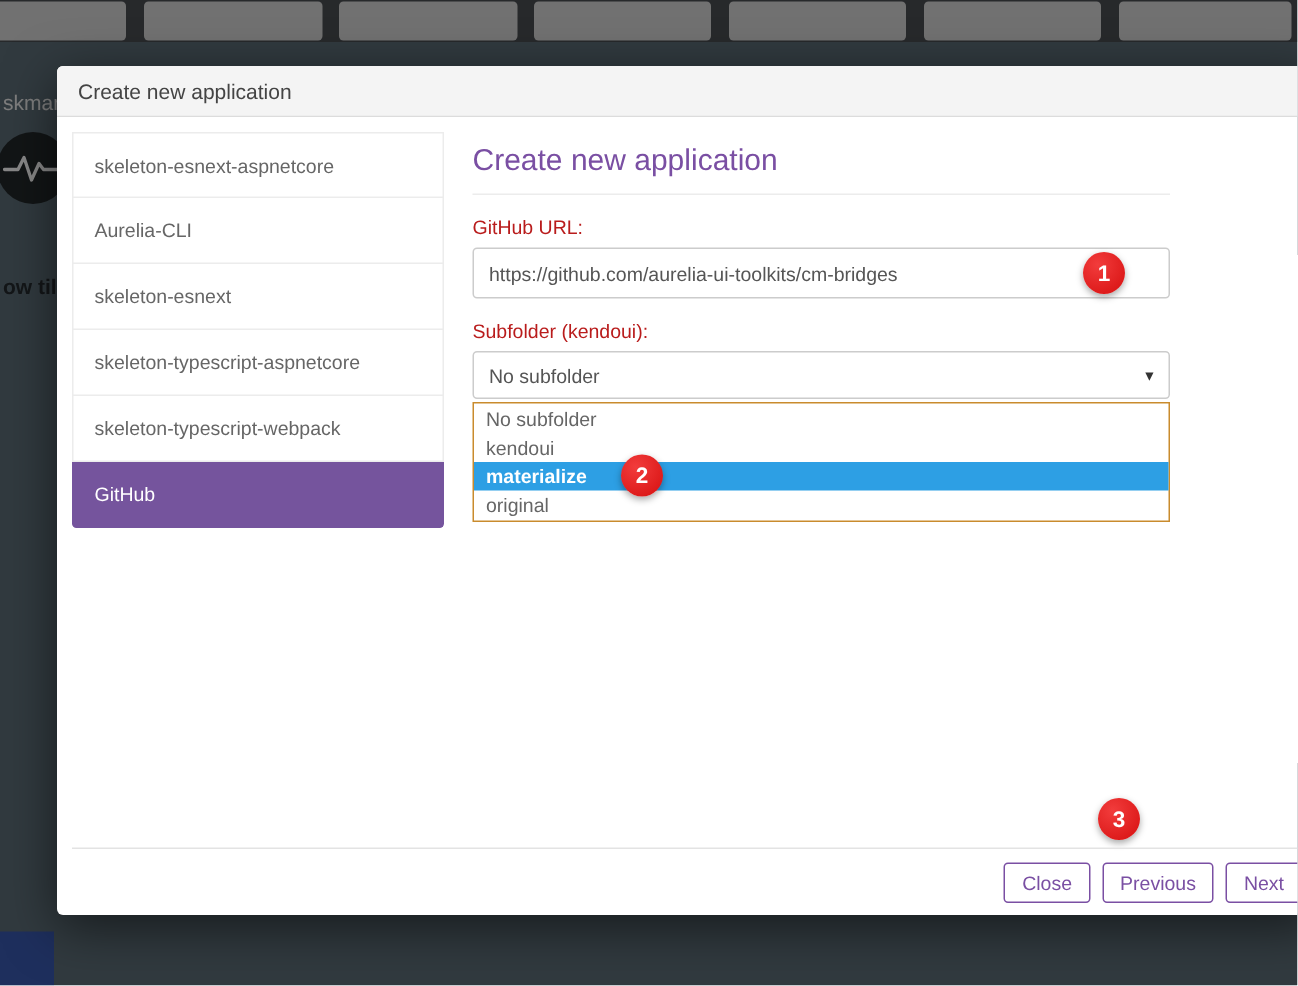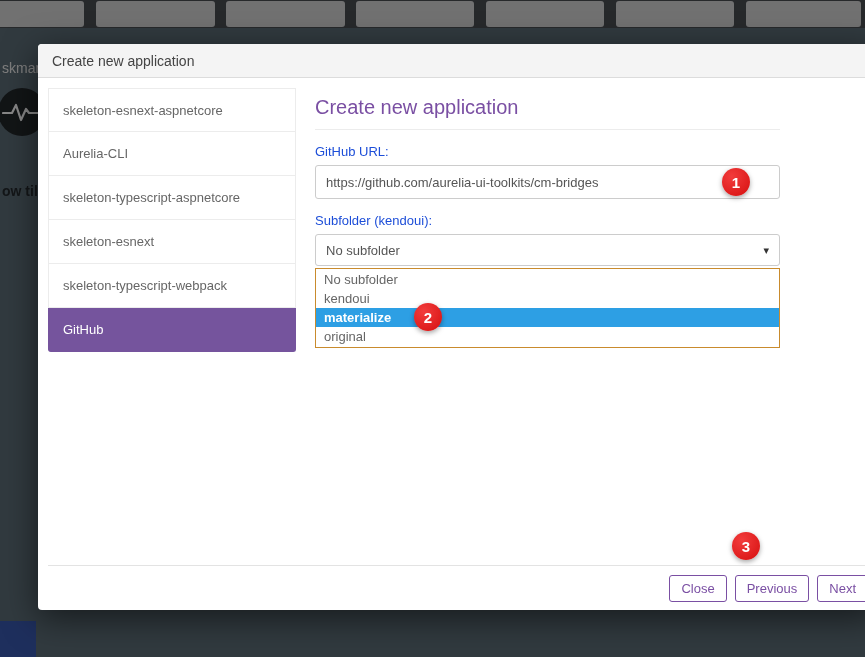--- a/index.html
+++ b/index.html
@@ -29,21 +29,21 @@
   .sidebar { position:absolute; left:10px; top:44px; width:248px; list-style:none; }
   .sidebar li { background:#fff; border:1px solid #ececec; border-top:none; padding:0 14px;
                 height:44px; line-height:43px; font-size:13px; color:#666; white-space:nowrap;
                 overflow:hidden; cursor:pointer; }
   .sidebar li:first-child { border-top:1px solid #ececec; }
   .sidebar li.selected { background:#75549d; border-color:#75549d; color:#fff; border-radius:0 0 3px 3px; }
 
   .content { position:absolute; left:277px; top:44px; width:465px; }
   .content h2 { margin-top:8px; font-size:20px; font-weight:normal; color:#7a4fa3;
                 padding-bottom:10px; border-bottom:1px solid #ececec; }
-  .field-label { display:block; margin-top:14px; margin-bottom:6px; font-size:13px; color:#1d4ed8; }
+  .field-label { display:block; margin-top:14px; margin-bottom:6px; font-size:13px; color:#b91c1c; }
   .input-wrap { position:relative; }
   .input-wrap input { width:100%; height:34px; border:1px solid #ccc; border-radius:3px;
                       padding:0 10px; font-size:13px; color:#555; font-family:inherit; }
   .select { height:32px; border:1px solid #ccc; border-radius:3px; display:flex; align-items:center;
             justify-content:space-between; padding:0 10px; font-size:13px; color:#555; cursor:pointer;
             background:#fff; }
   .select .arrow { font-size:11px; color:#333; }
   .dropdown { position:relative; border:1px solid #c98b2d; background:#fff; margin-top:2px; padding:1px 0; }
   .option { height:19px; line-height:19px; padding:0 8px; font-size:13px; color:#666; cursor:pointer;
             white-space:nowrap; overflow:hidden; }
@@ -90,22 +90,22 @@
   <div class="overlay"></div>
 
   <div class="modal">
     <div class="modal-header">
       <span>Create new application</span>
     </div>
 
     <ul class="sidebar">
       <li>skeleton-esnext-aspnetcore</li>
       <li>Aurelia-CLI</li>
+      <li>skeleton-esnext</li>
       <li>skeleton-typescript-aspnetcore</li>
-      <li>skeleton-esnext</li>
       <li>skeleton-typescript-webpack</li>
       <li class="selected">GitHub</li>
     </ul>
 
     <div class="content">
       <h2>Create new application</h2>
 
       <label class="field-label">GitHub URL:</label>
       <div class="input-wrap">
         <input type="text" value="https://github.com/aurelia-ui-toolkits/cm-bridges" style="">

